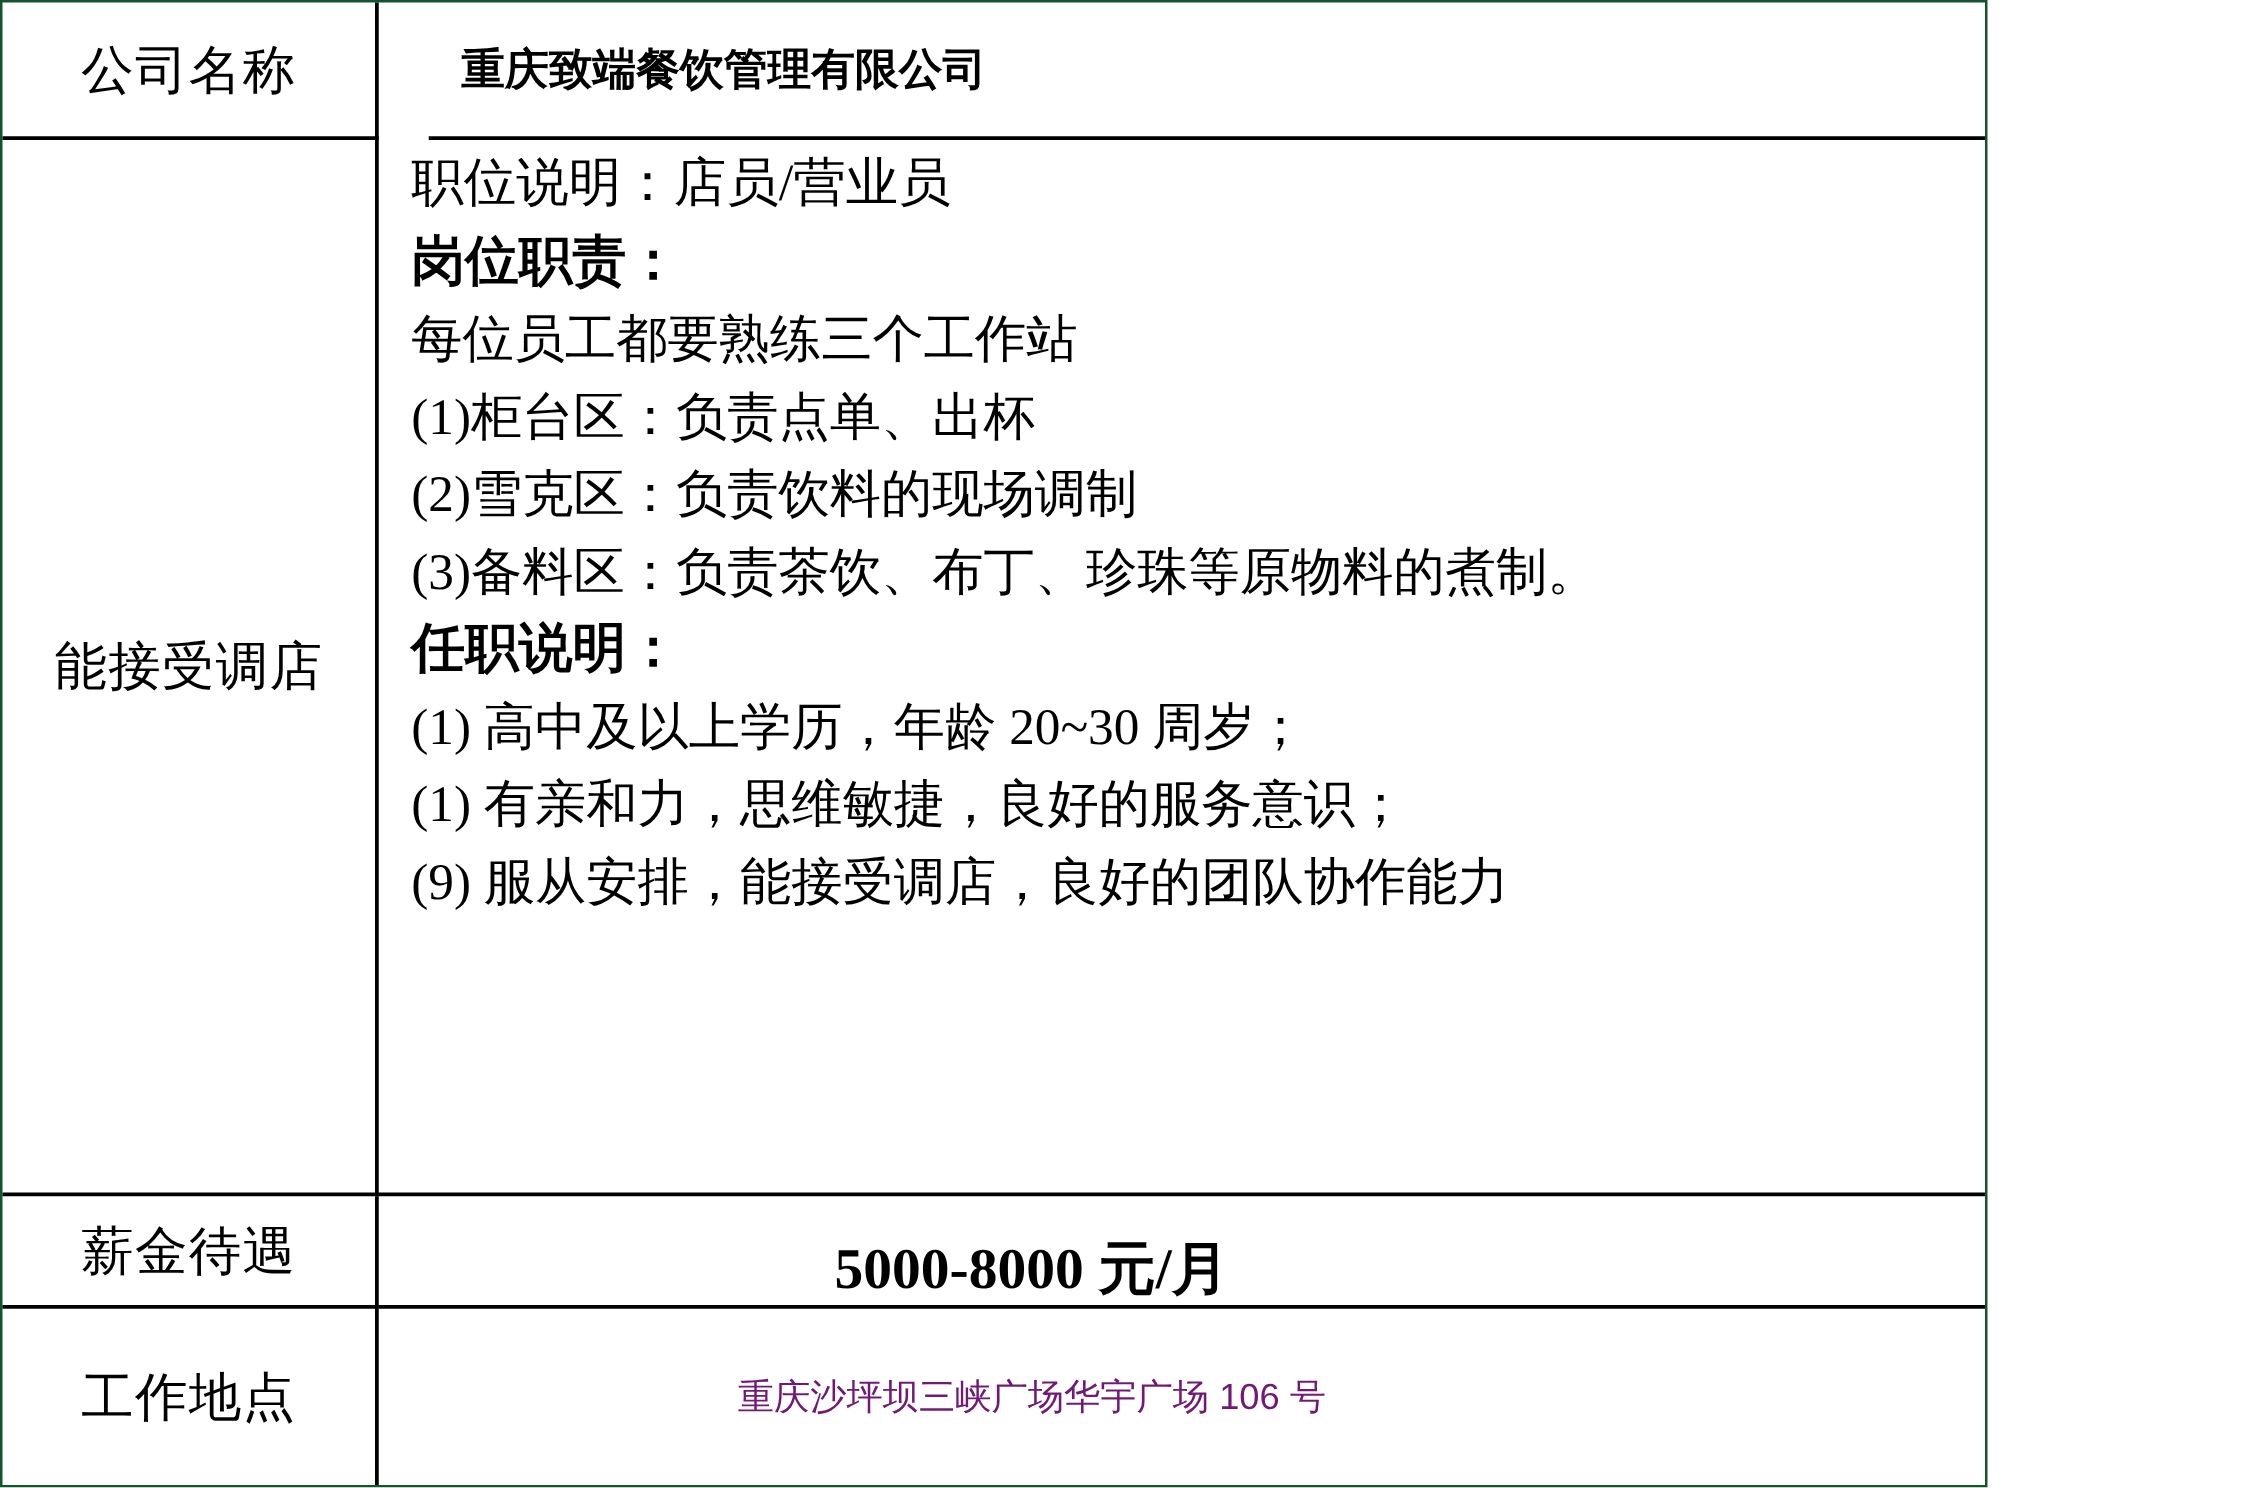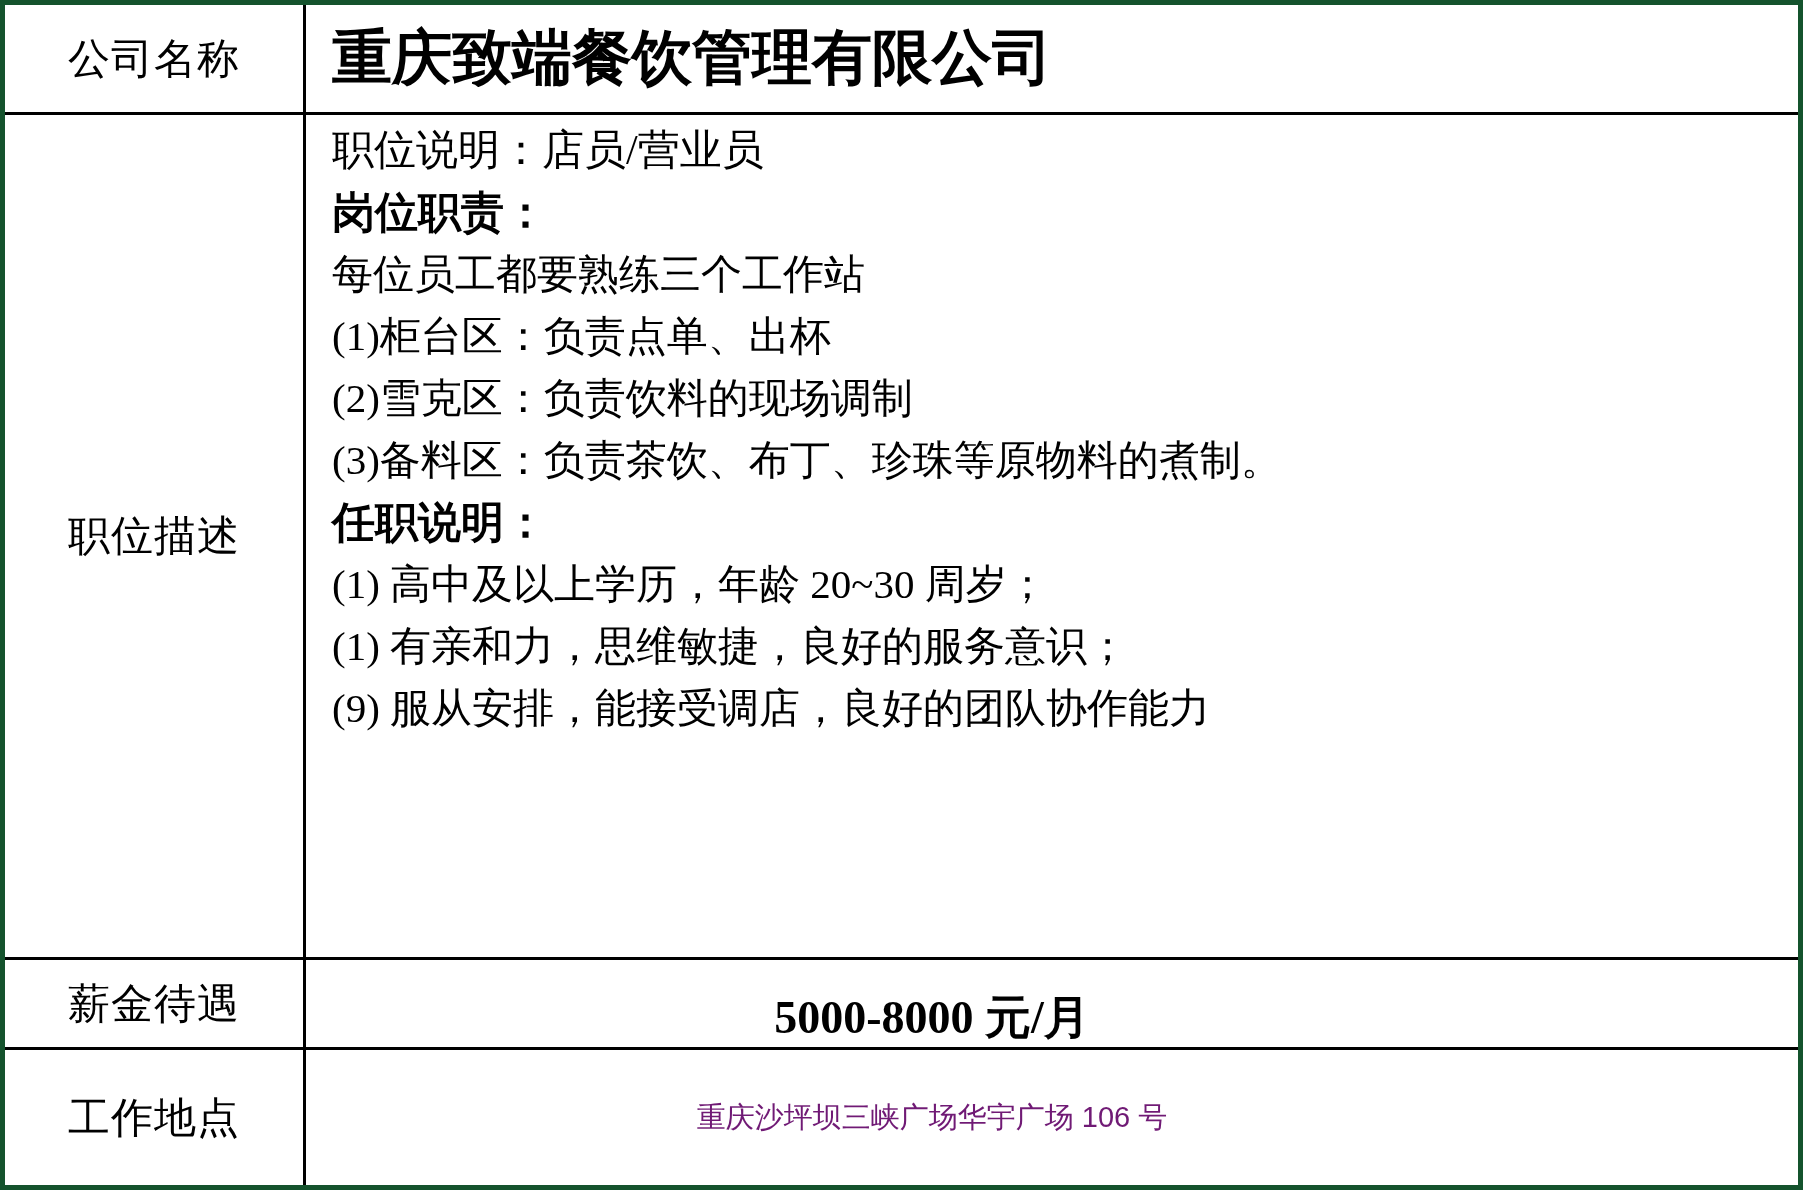--- a/index.html
+++ b/index.html
@@ -9,23 +9,23 @@
   }
   body {
     width: 1803px;
     height: 1190px;
     overflow: hidden;
     font-family: "Liberation Serif", "DejaVu Serif", serif;
     color: #000000;
   }
   .doc-table {
     box-sizing: border-box;
-    width: 1803px;
+    width: 1590px;
     height: 1190px;
-    border: 5px solid #14532d;
+    border: 2px solid #14532d;
     display: grid;
     grid-template-columns: 301px 1fr;
     grid-template-rows: 110px 845px 90px 1fr;
     background: #ffffff;
   }
   .cell {
     box-sizing: border-box;
     overflow: hidden;
   }
   .row-border {
@@ -37,21 +37,22 @@
     align-items: center;
     justify-content: center;
     font-size: 42px;
     letter-spacing: 1px;
   }
   .company-value {
     display: flex;
     align-items: center;
     padding-left: 26px;
     font-weight: bold;
-    font-size: 60px;
+    font-size: 35px;
+    margin-left: 40px;
   }
   .desc-cell {
     padding: 4px 40px 0 26px;
     font-size: 41px;
     line-height: 62px;
   }
   .desc-cell p, .desc-cell .para {
     margin: 0;
   }
   .position-title {
@@ -97,21 +98,21 @@
   }
 </style>
 </head>
 <body>
 
 <div class="doc-table">
 
   <div class="cell label-cell row-border">公司名称</div>
   <div class="cell company-value row-border">重庆致端餐饮管理有限公司</div>
 
-  <div class="cell label-cell row-border">职位描述</div>
+  <div class="cell label-cell row-border">能接受调店</div>
   <div class="cell desc-cell row-border">
     <p class="position-title">职位说明：店员/营业员</p>
     <p class="section-heading">岗位职责：</p>
     <div class="para duties-para">
       <div>每位员工都要熟练三个工作站</div>
       <div>(1)柜台区：负责点单、出杯</div>
       <div>(2)雪克区：负责饮料的现场调制</div>
     </div>
     <p class="para duty3-para">(3)备料区：负责茶饮、布丁、珍珠等原物料的煮制。</p>
     <p class="section-heading req-heading">任职说明：</p>

